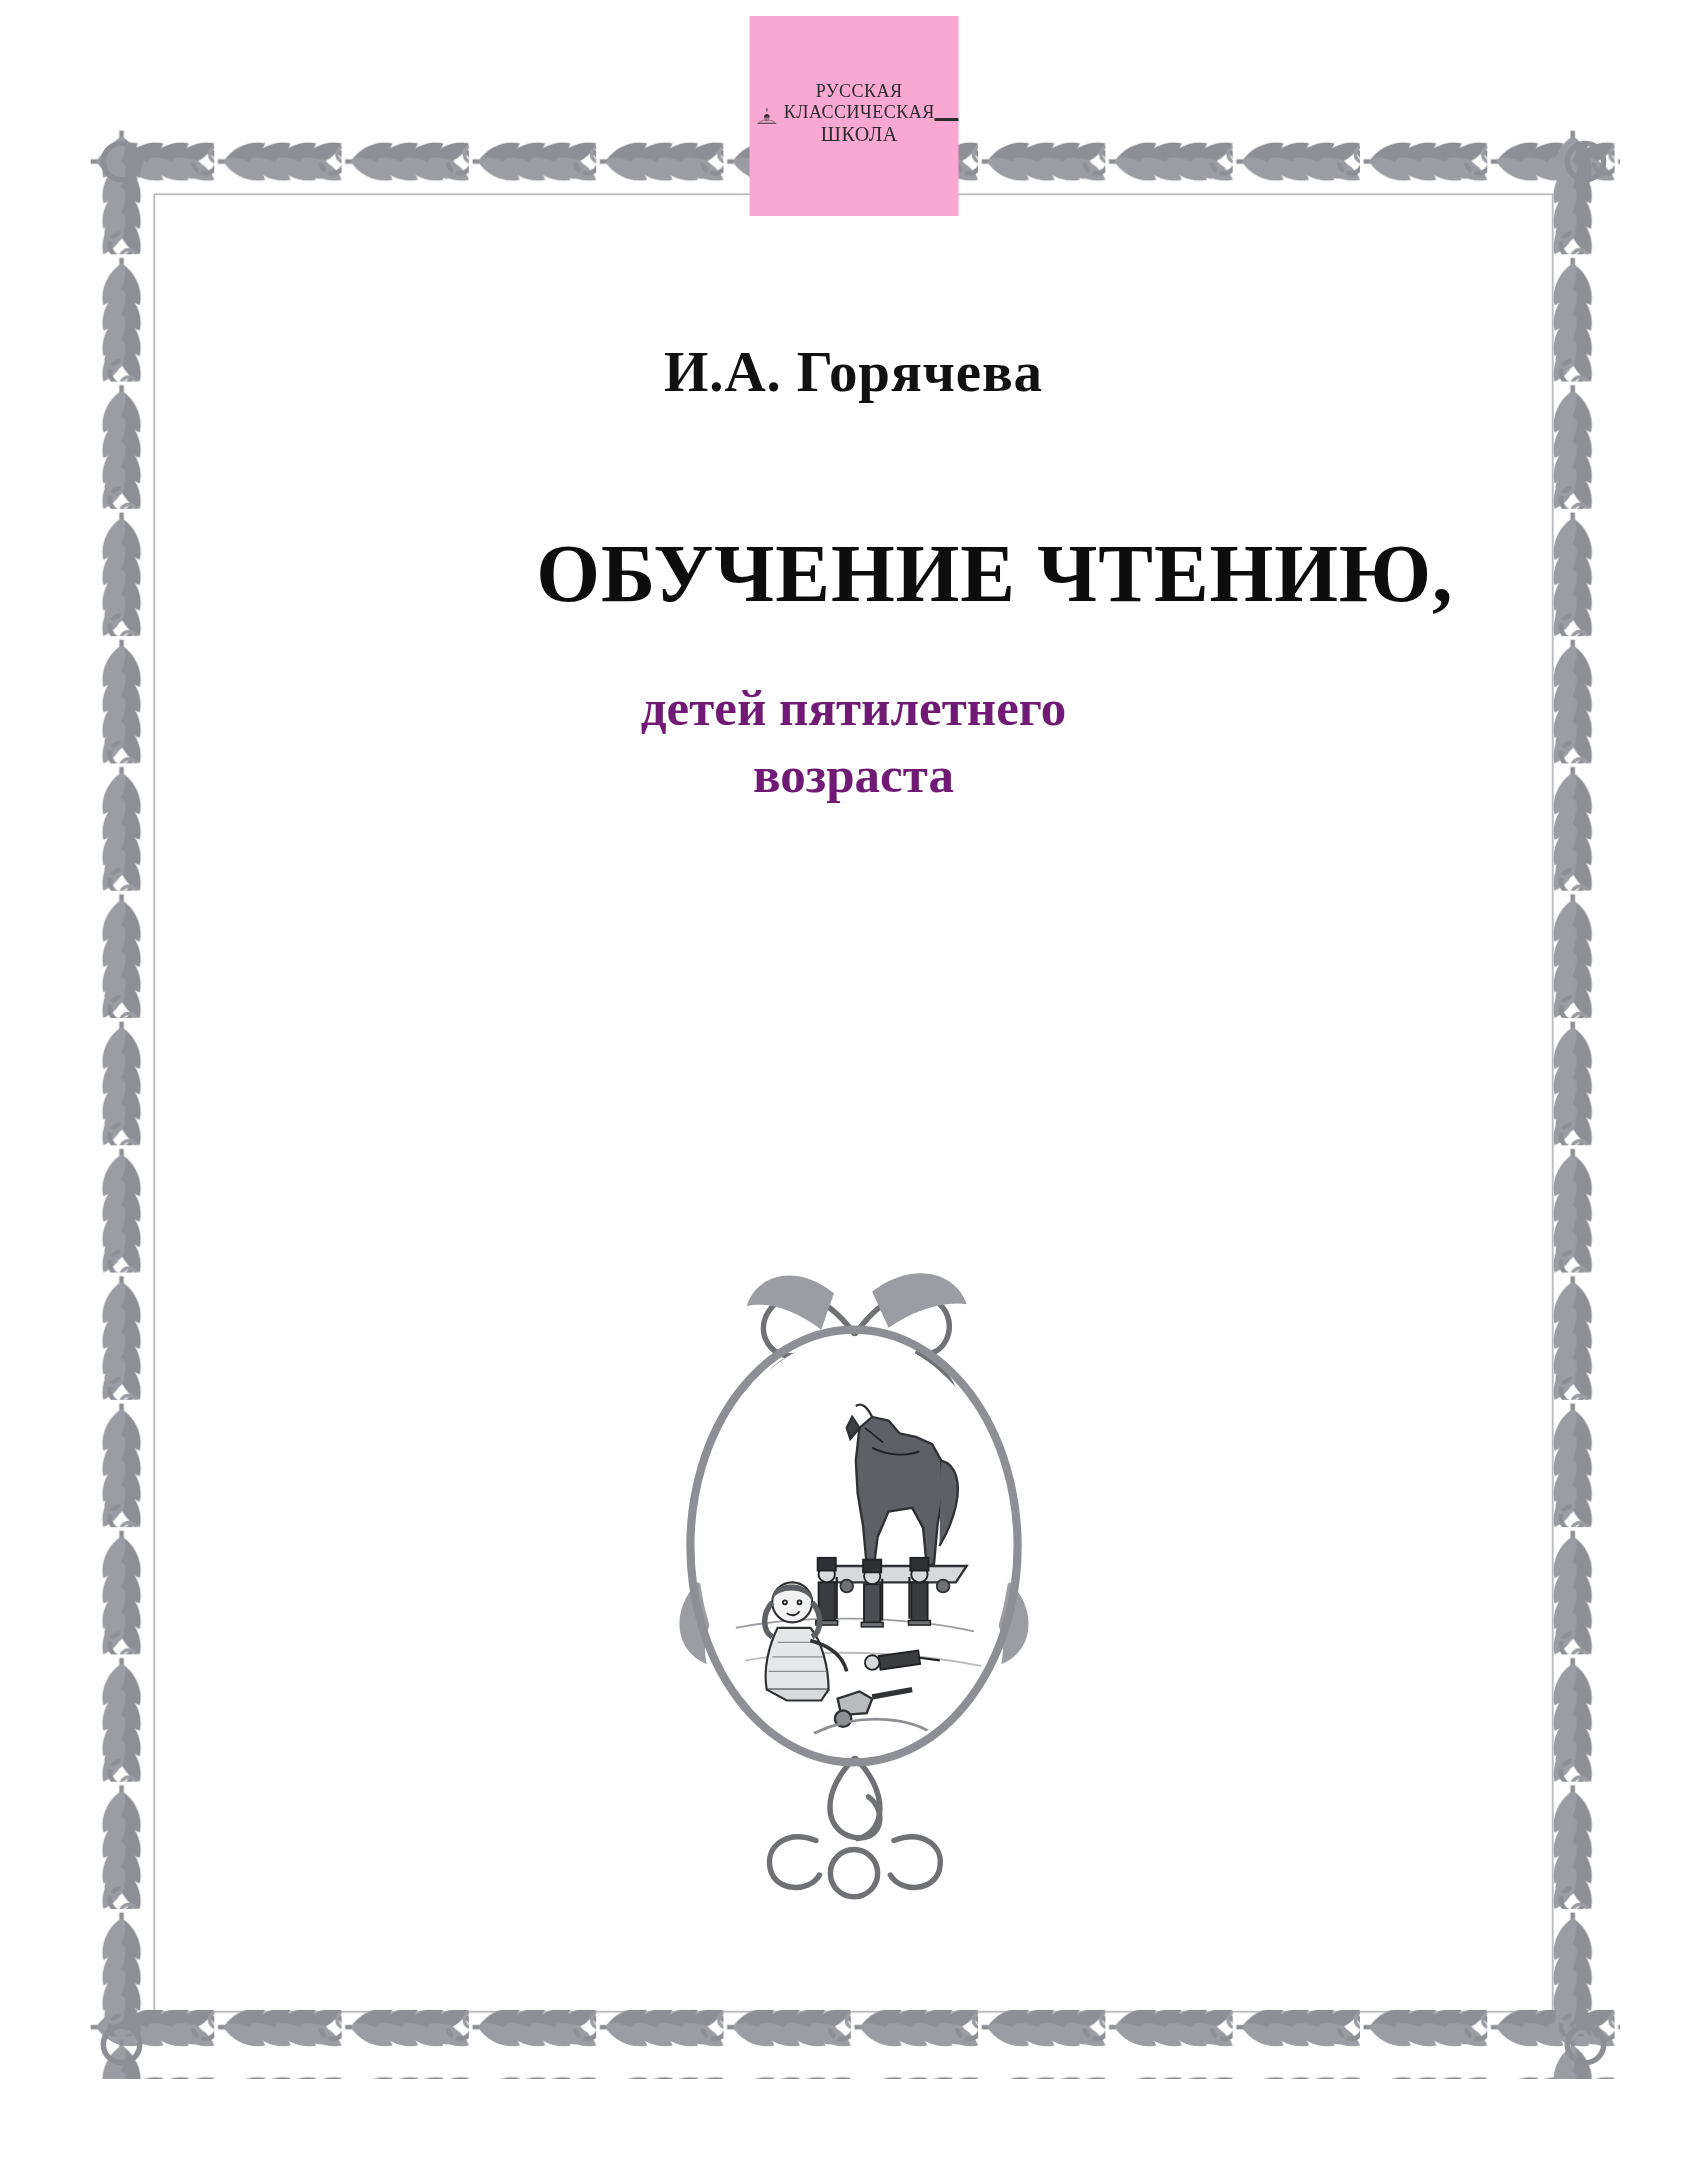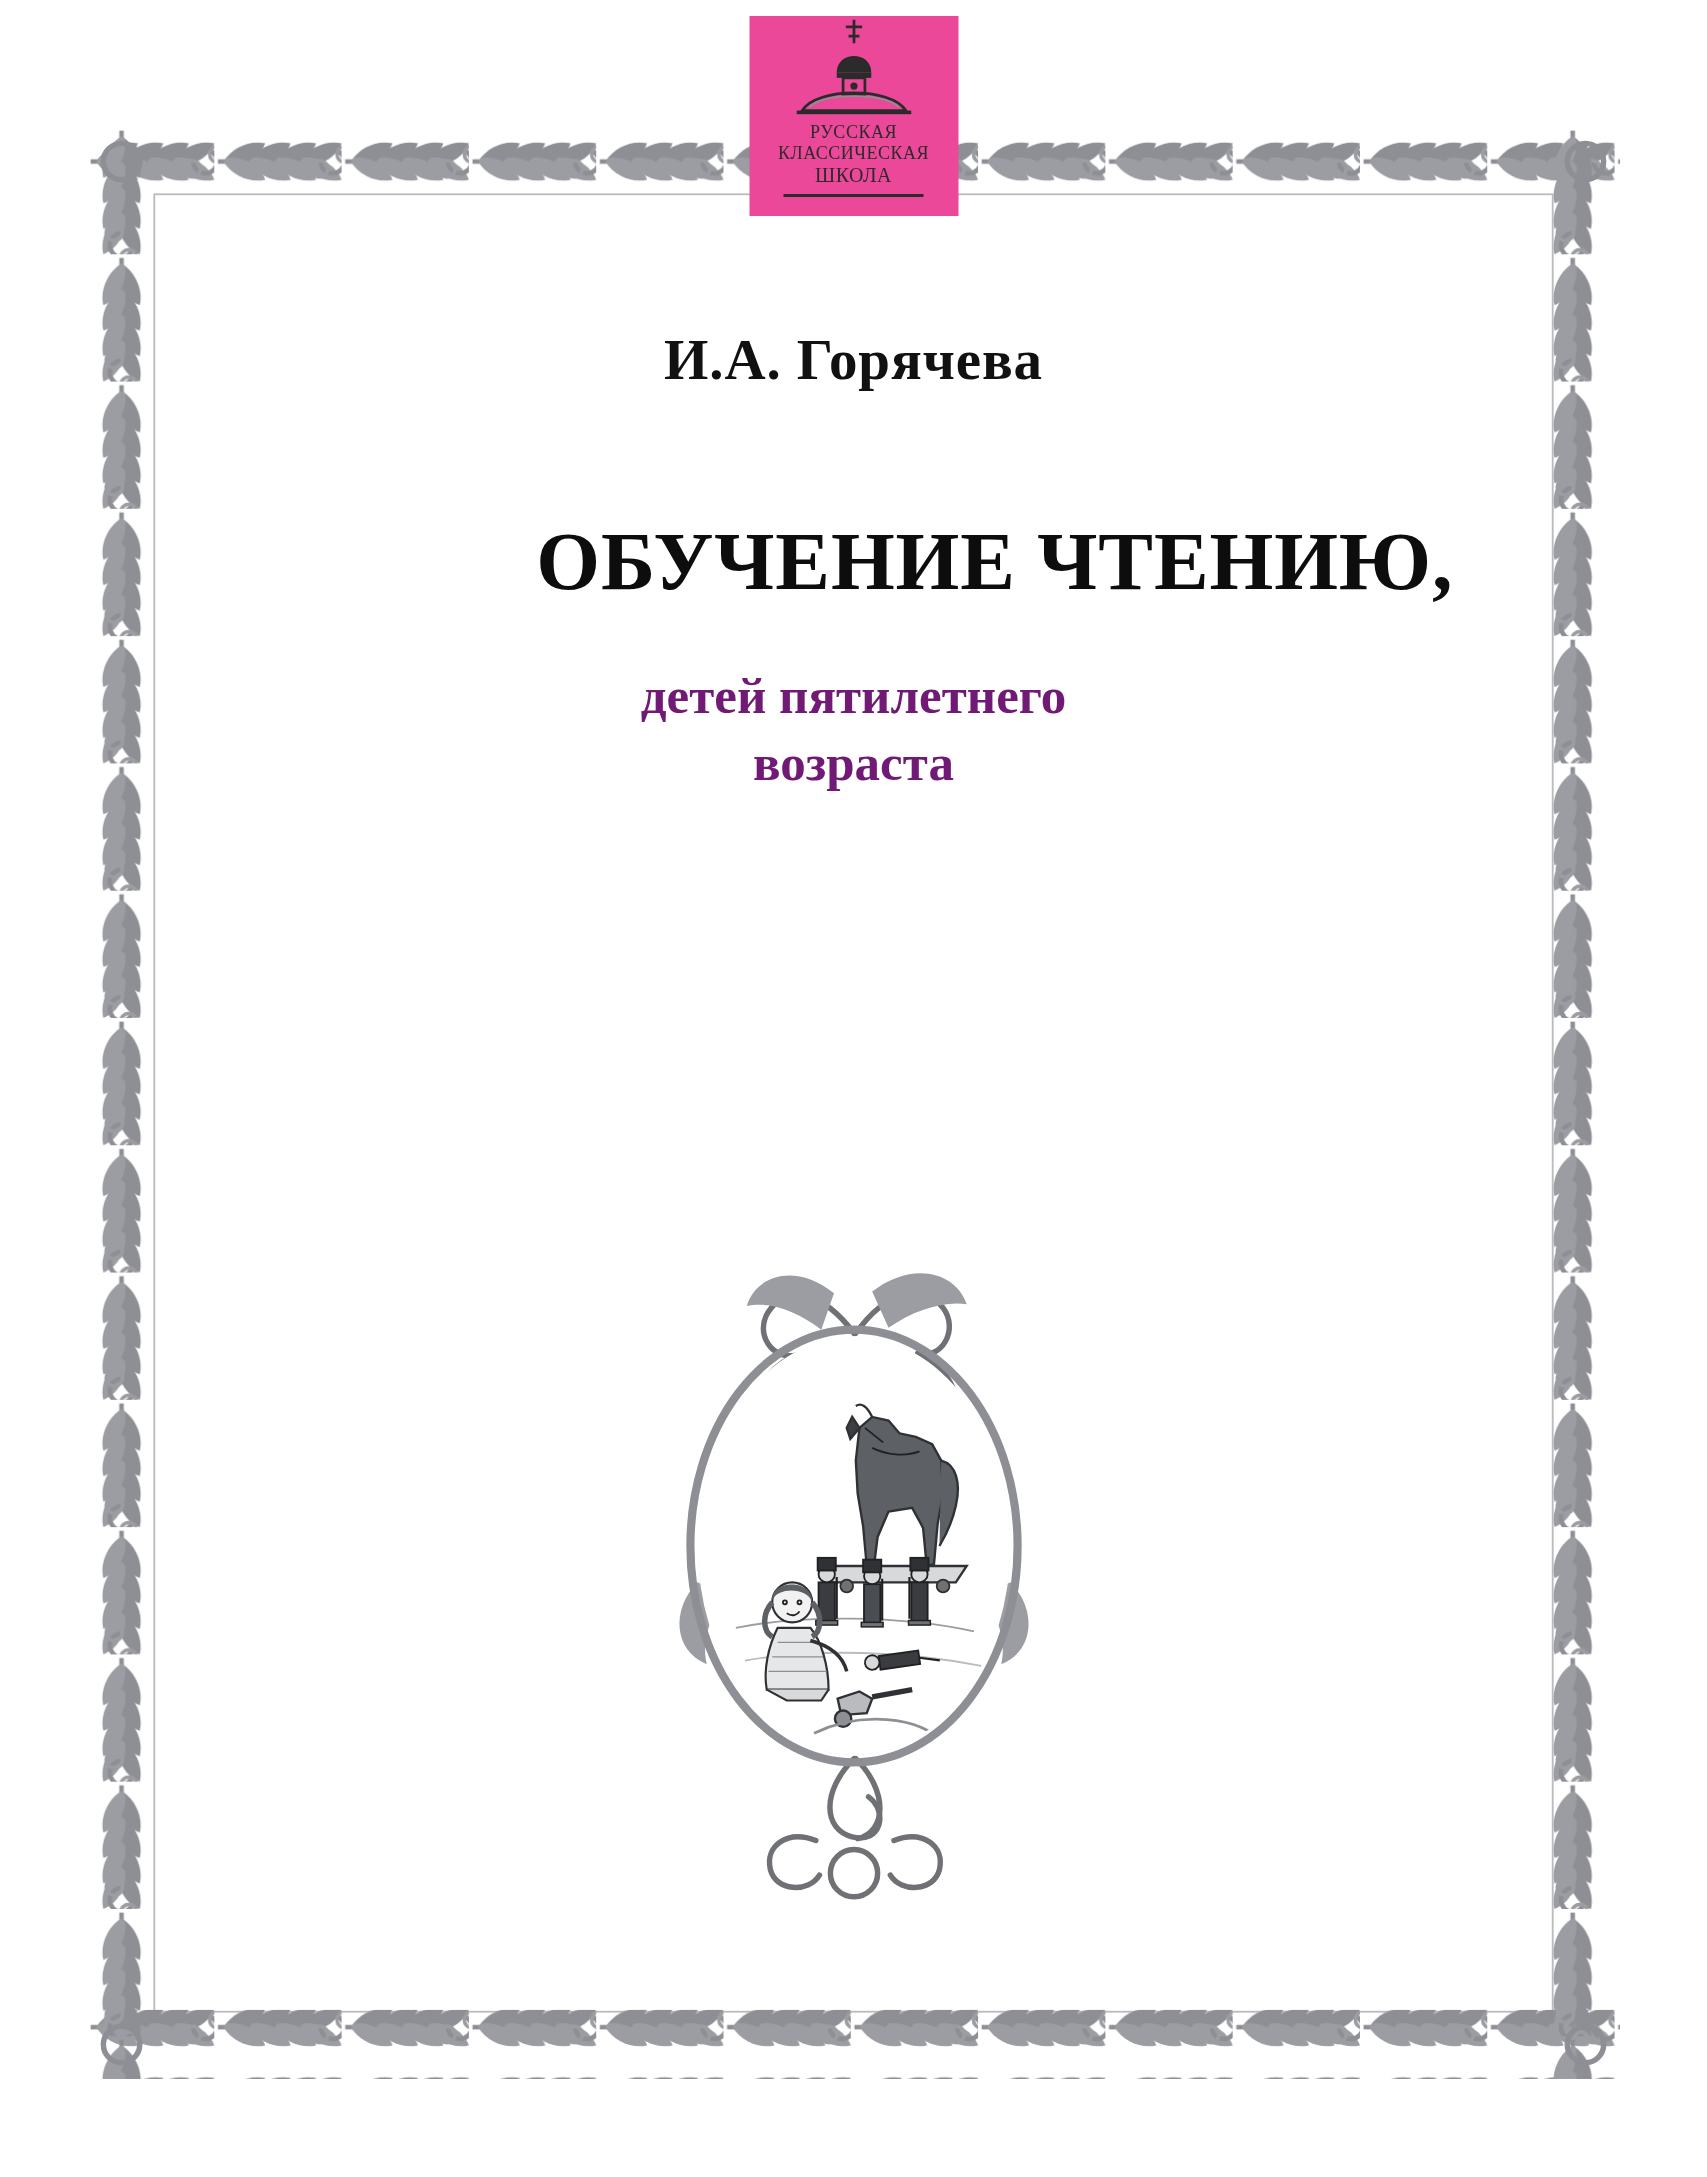--- a/index.html
+++ b/index.html
@@ -39,23 +39,23 @@
   }
 
   
   .emblem {
     position: absolute;
     left: 50%;
     transform: translateX(-50%);
     top: 16.4px;
     width: 209px;
     height: 200px;
-    background: #ec4899;
+    background: #f9a8d4;
     display: flex;
-    flex-direction: column;
+    flex-direction: row;
     align-items: center;
     justify-content: flex-start;
     z-index: 5;
   }
   .emblem-graphic {
     width: 209px;
     height: 111px;
   }
   .emblem-text {
     margin-top: -5.5px;
@@ -78,21 +78,21 @@
     height: 2.7px;
     background: #2b2b2b;
     margin-top: 6.4px;
   }
 
   
   .content {
     position: absolute;
     left: 50%;
     transform: translateX(-50%);
-    top: 327px;
+    top: 339px;
     width: 1200px;
     text-align: center;
   }
   .author {
     font-size: 57px;
     font-weight: bold;
     letter-spacing: 0.9px;
     color: #111;
     margin: 0 0 120px 0;
   }

